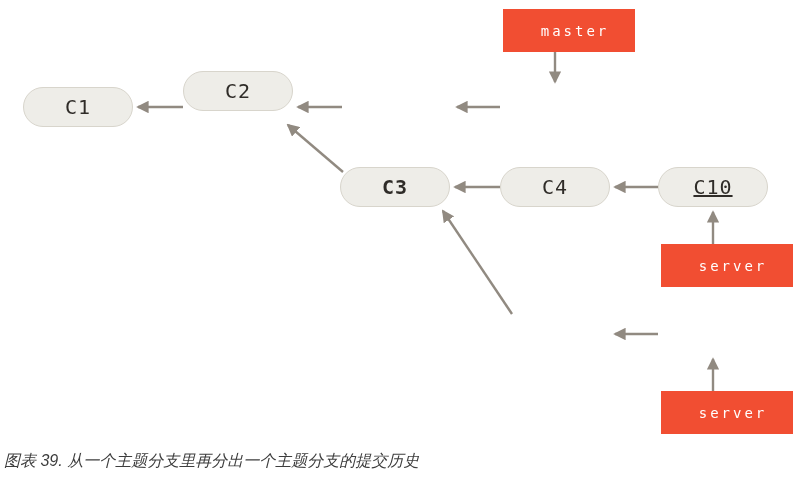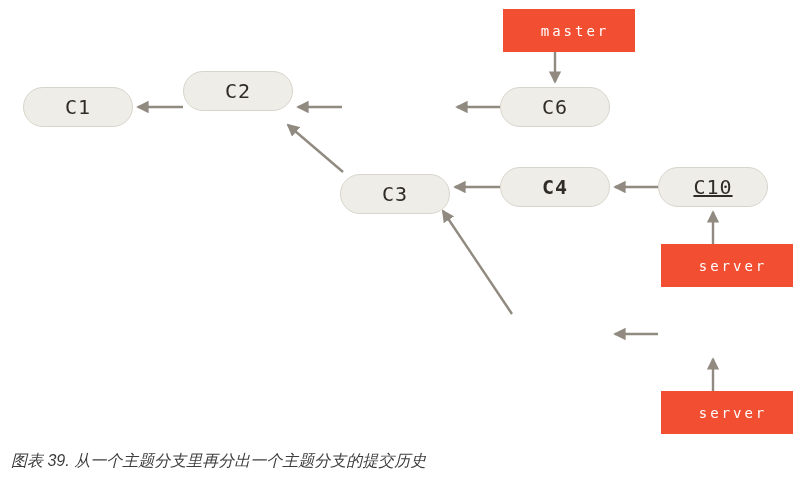--- a/index.html
+++ b/index.html
@@ -21,28 +21,28 @@
     border-radius:20px; display:flex; align-items:center; justify-content:center;
     font-size:20px; letter-spacing:1px; color:var(--commit-text);
   }
   .branch{
     position:absolute; width:132px; height:43px; box-sizing:border-box;
     background:var(--branch-box); color:var(--branch-text);
     display:flex; align-items:center; justify-content:center;
     font-size:14px; letter-spacing:3px;padding-left:12px;
   }
   .caption{
-    position:absolute; left:11px; top:451px;
+    position:absolute; left:4px; top:451px;
     font-family:"Liberation Sans", sans-serif; font-style:italic;
     font-size:16px; color:var(--caption-text); white-space:nowrap;
   }
   
   #n-C1{left:23px; top:87px;}   #n-C2{left:183px; top:71px;}
   #n-C5{left:342px; top:87px;}  #n-C6{left:500px; top:87px;}
-  #n-C3{left:340px; top:174px;} #n-C4{left:500px; top:167px;font-weight:bold;}
+  #n-C3{left:340px; top:167px;font-weight:bold;} #n-C4{left:500px; top:167px;}
   #n-C10{left:658px; top:167px;text-decoration:underline;}
   #n-C8{left:500px; top:314px;} #n-C9{left:658px; top:314px;}
   #n-master{left:503px; top:9px;}
   #n-server{left:661px; top:244px;}
   #n-client{left:661px; top:391px;}
 </style>
 </head>
 <body>
 
 <div class="figure">
@@ -67,23 +67,20 @@
         <line x1="713" y1="391" x2="713" y2="359" class="edge" marker-end="url(#arrowhead)"></line>
       </g>
   </svg>
 
   <div class="commit" id="n-C1">
     <span>C1</span>
   </div>
   <div class="commit" id="n-C2">
     <span>C2</span>
   </div>
-  <div class="commit" id="n-C6">
-    <span>C6</span>
-  </div>
   <div class="commit" id="n-C3">
     <span>C3</span>
   </div>
   <div class="commit" id="n-C4">
     <span>C4</span>
   </div>
   <div class="commit" id="n-C10">
     <span>C10</span>
   </div>
 

